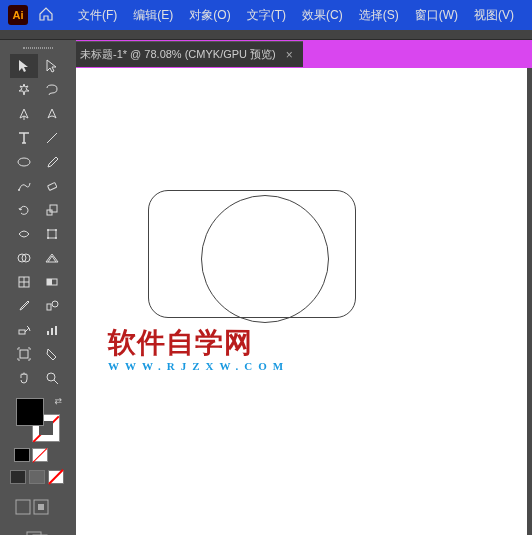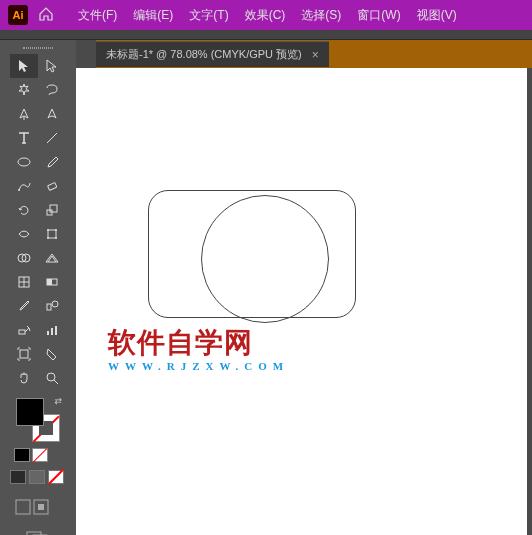--- a/index.html
+++ b/index.html
@@ -1,29 +1,29 @@
 <!DOCTYPE html>
 <html><head>
 <meta charset="utf-8">
 <style>
 * { margin: 0; padding: 0; box-sizing: border-box; }
 body { width: 532px; height: 535px; background: #4a4a4a; font-family: "Microsoft YaHei", Arial, sans-serif; font-size: 12px; color: #ccc; overflow: hidden; position: relative; }
 
 
-.app-bar { height: 30px; background: #a21caf; display: flex; align-items: center; padding-left: 8px; }
+.app-bar { height: 30px; background: #1d4ed8; display: flex; align-items: center; padding-left: 8px; }
 .ai-logo { width: 20px; height: 20px; background: #310000; color: #ff9a00; display: flex; align-items: center; justify-content: center; font-weight: bold; font-size: 11px; border-radius: 3px; }
 .home-icon { margin-left: 10px; color: #ddd; }
 .menu-bar { display: flex; margin-left: 18px; gap: 4px; }
 .menu-item { padding: 4px 6px; color: #e0e0e0; cursor: pointer; font-size: 12px; }
 
 
 .sub-bar { height: 10px; background: #434343; border-bottom: 1px solid #2a2a2a; }
 
 
-.doc-tab-bar { height: 28px; background: #a16207; display: flex; align-items: center; margin-left: 96px; }
+.doc-tab-bar { height: 28px; background: #d946ef; display: flex; align-items: center; margin-left: 70px; }
 .doc-tab { background: #373737; height: 26px; display: flex; align-items: center; padding: 0 10px; color: #ccc; font-size: 11px; border-top: 1px solid #555; }
 .doc-tab .close-x { margin-left: 10px; color: #aaa; font-size: 12px; }
 
 
 .tools-panel { position: absolute; left: 0; top: 40px; width: 76px; background: #535353; height: calc(100% - 40px); padding-top: 4px; }
 .tools-grip { height: 8px; display: flex; justify-content: center; align-items: center; }
 .grip-dots { width: 30px; height: 2px; border-top: 1px dotted #999; border-bottom: 1px dotted #999; }
 .tool-grid { display: grid; grid-template-columns: 1fr 1fr; gap: 0; padding: 2px 10px; }
 .tool-btn { width: 28px; height: 24px; display: flex; align-items: center; justify-content: center; color: #ddd; cursor: pointer; font-size: 14px; }
 .tool-btn.active { background: #3a3a3a; }
@@ -73,20 +73,21 @@
 <div class="app-bar">
   <div class="ai-logo">Ai</div>
   <div class="home-icon">
     <svg width="16" height="16" viewBox="0 0 16 16">
         <path d="M2 8 L8 2 L14 8 L14 14 L10 14 L10 10 L6 10 L6 14 L2 14 Z" fill="none" stroke="#ddd" stroke-width="1.2"></path>
       </svg>
   </div>
   <div class="menu-bar">
     <div class="menu-item">文件(F)</div>
     <div class="menu-item">编辑(E)</div>
+    <div class="menu-item">对象(O)</div>
     <div class="menu-item">文字(T)</div>
     <div class="menu-item">效果(C)</div>
     <div class="menu-item">选择(S)</div>
     <div class="menu-item">窗口(W)</div>
     <div class="menu-item">视图(V)</div>
   </div>
 </div>
 
 <div class="sub-bar"></div>
 

